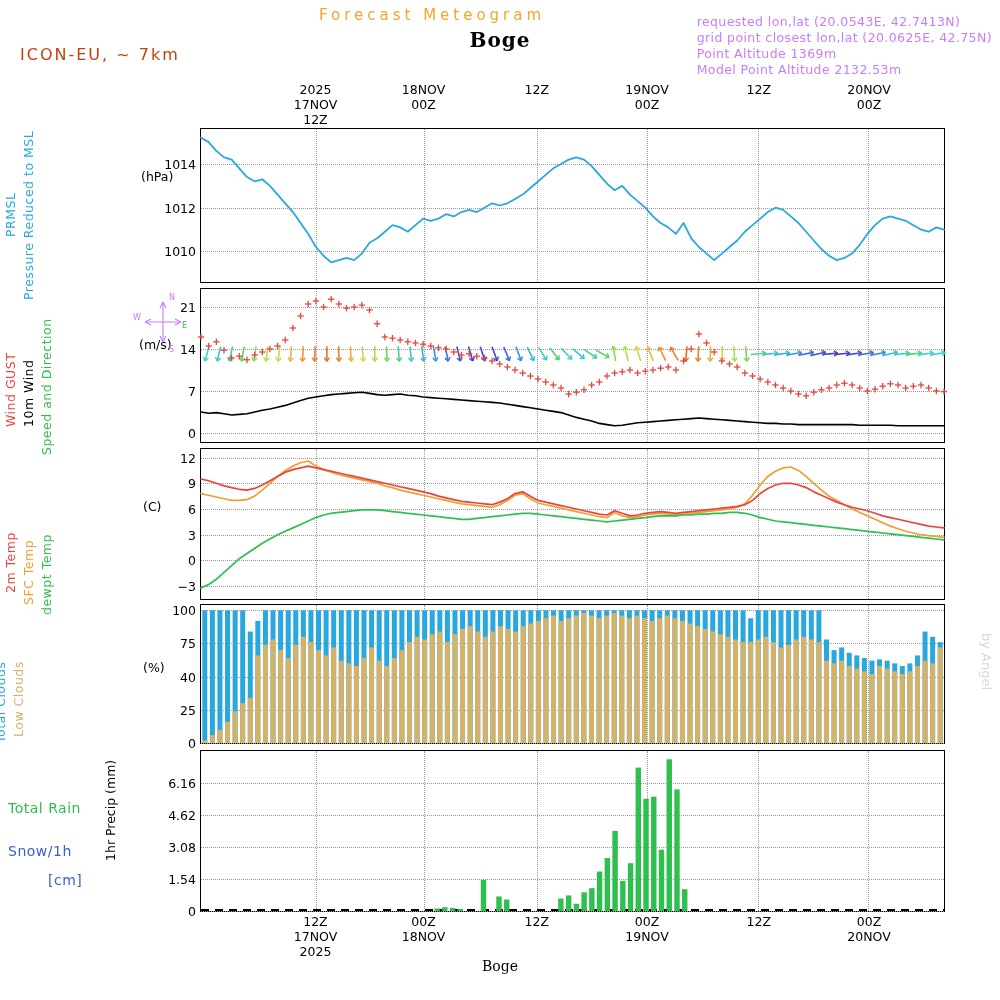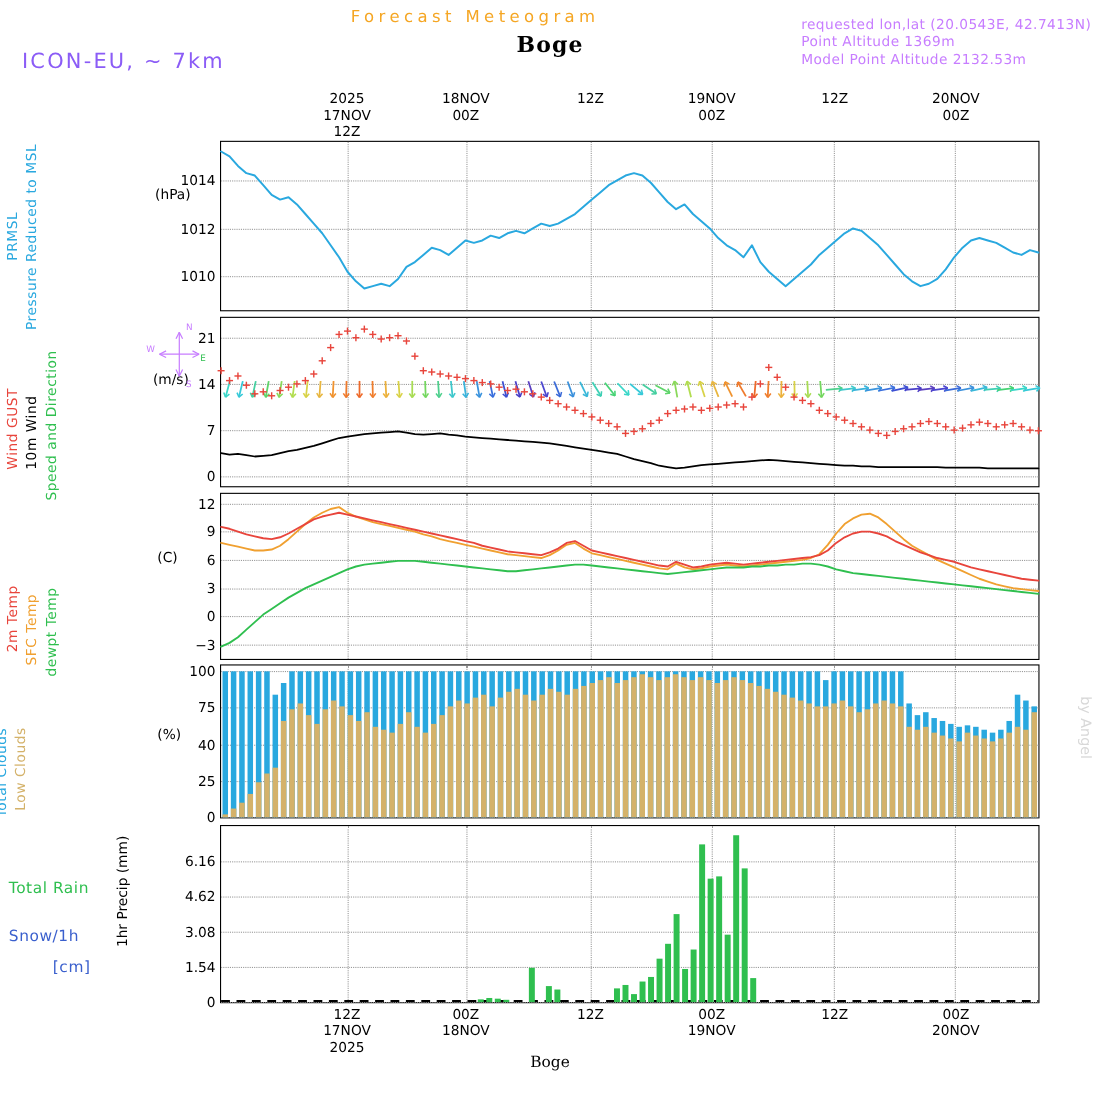--- a/index.html
+++ b/index.html
@@ -18,21 +18,21 @@
     left:0;top:28px;width:1000px;text-align:center;
     font-size:20px;font-weight:bold;color:#000;
     font-family:"DejaVu Serif", serif;letter-spacing:1px;
   }
   .title-fore{
     left:0;top:6px;width:864px;text-align:center;
     font-size:15px;color:#f5a623;letter-spacing:4px;
     font-family:"DejaVu Sans", sans-serif;
   }
   .model-label{
-    left:20px;top:45px;font-size:19px;color:#8b5cf6;letter-spacing:2px;
+    left:20px;top:45px;font-size:16px;color:#c2410c;letter-spacing:2px;
   }
   .meta{
     right:8px;top:14px;text-align:left;color:#c77dff;font-size:12.5px;
     line-height:16px;letter-spacing:0.4px;
   }
   .watermark{
     right:6px;top:690px;color:#d8d8d8;font-size:13px;
     transform:rotate(90deg);transform-origin:right top;
   }
 
@@ -54,20 +54,21 @@
 </head>
 <body>
 
 <div id="root">
 
   <div class="abs title-fore">Forecast Meteogram</div>
   <div class="abs title-main">Boge</div>
   <div class="abs model-label">ICON-EU, ~ 7km</div>
   <div class="abs meta">
     <div>requested lon,lat (20.0543E, 42.7413N)</div>
+    <div>grid point closest lon,lat (20.0625E, 42.75N)</div>
     <div>Point Altitude 1369m</div>
     <div>Model Point Altitude 2132.53m</div>
   </div>
   <div class="abs watermark">by Angel</div>
 
   <div class="abs" id="axis-top" style="left:200px;top:82px;width:745px;height:40px;">
       <div class="xtick" style="left: 115.475px; top: 0px; line-height: 15px; text-align: center;">
         <div>2025</div>
         <div>17NOV</div>
         <div>12Z</div>

